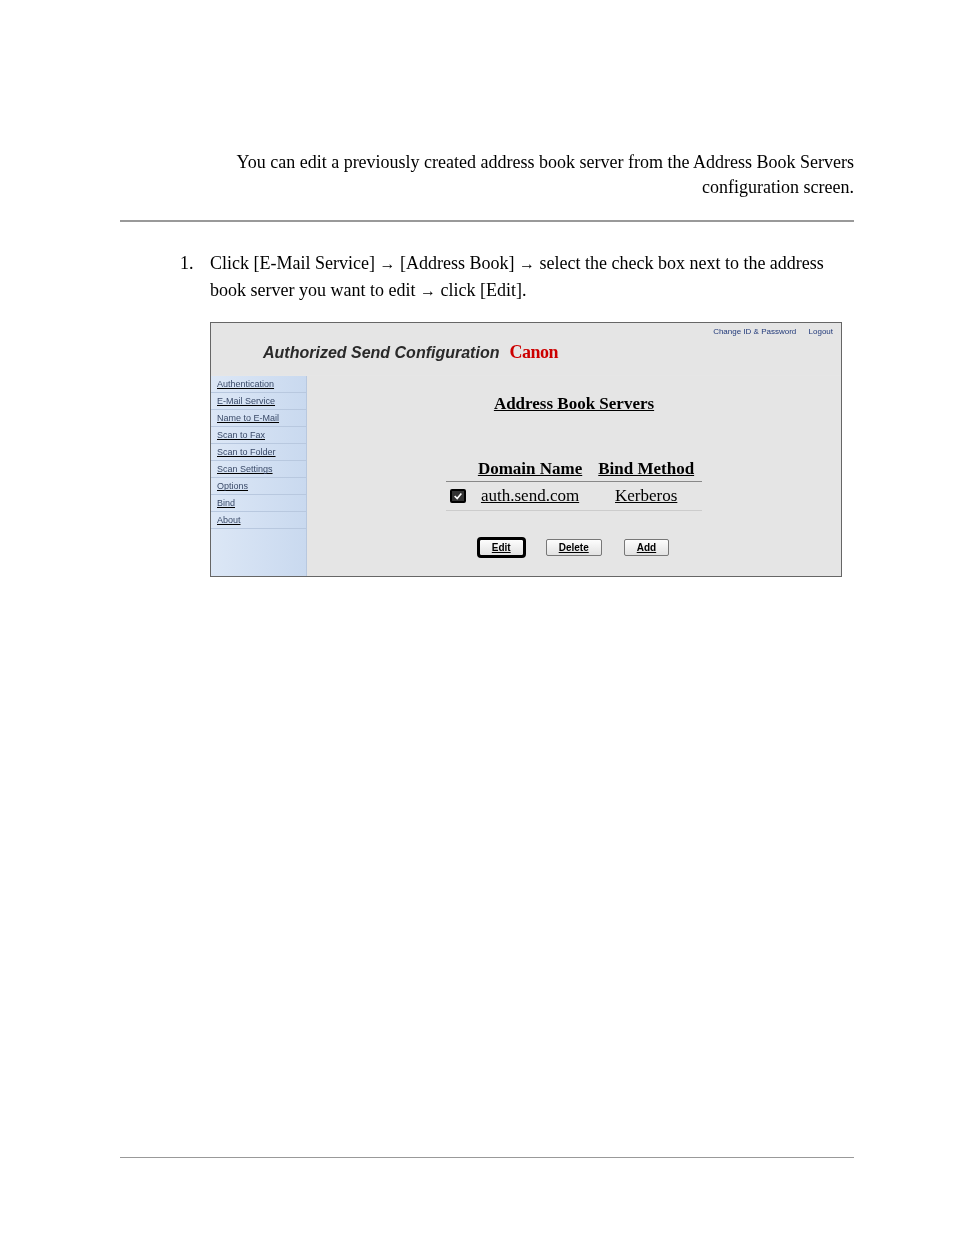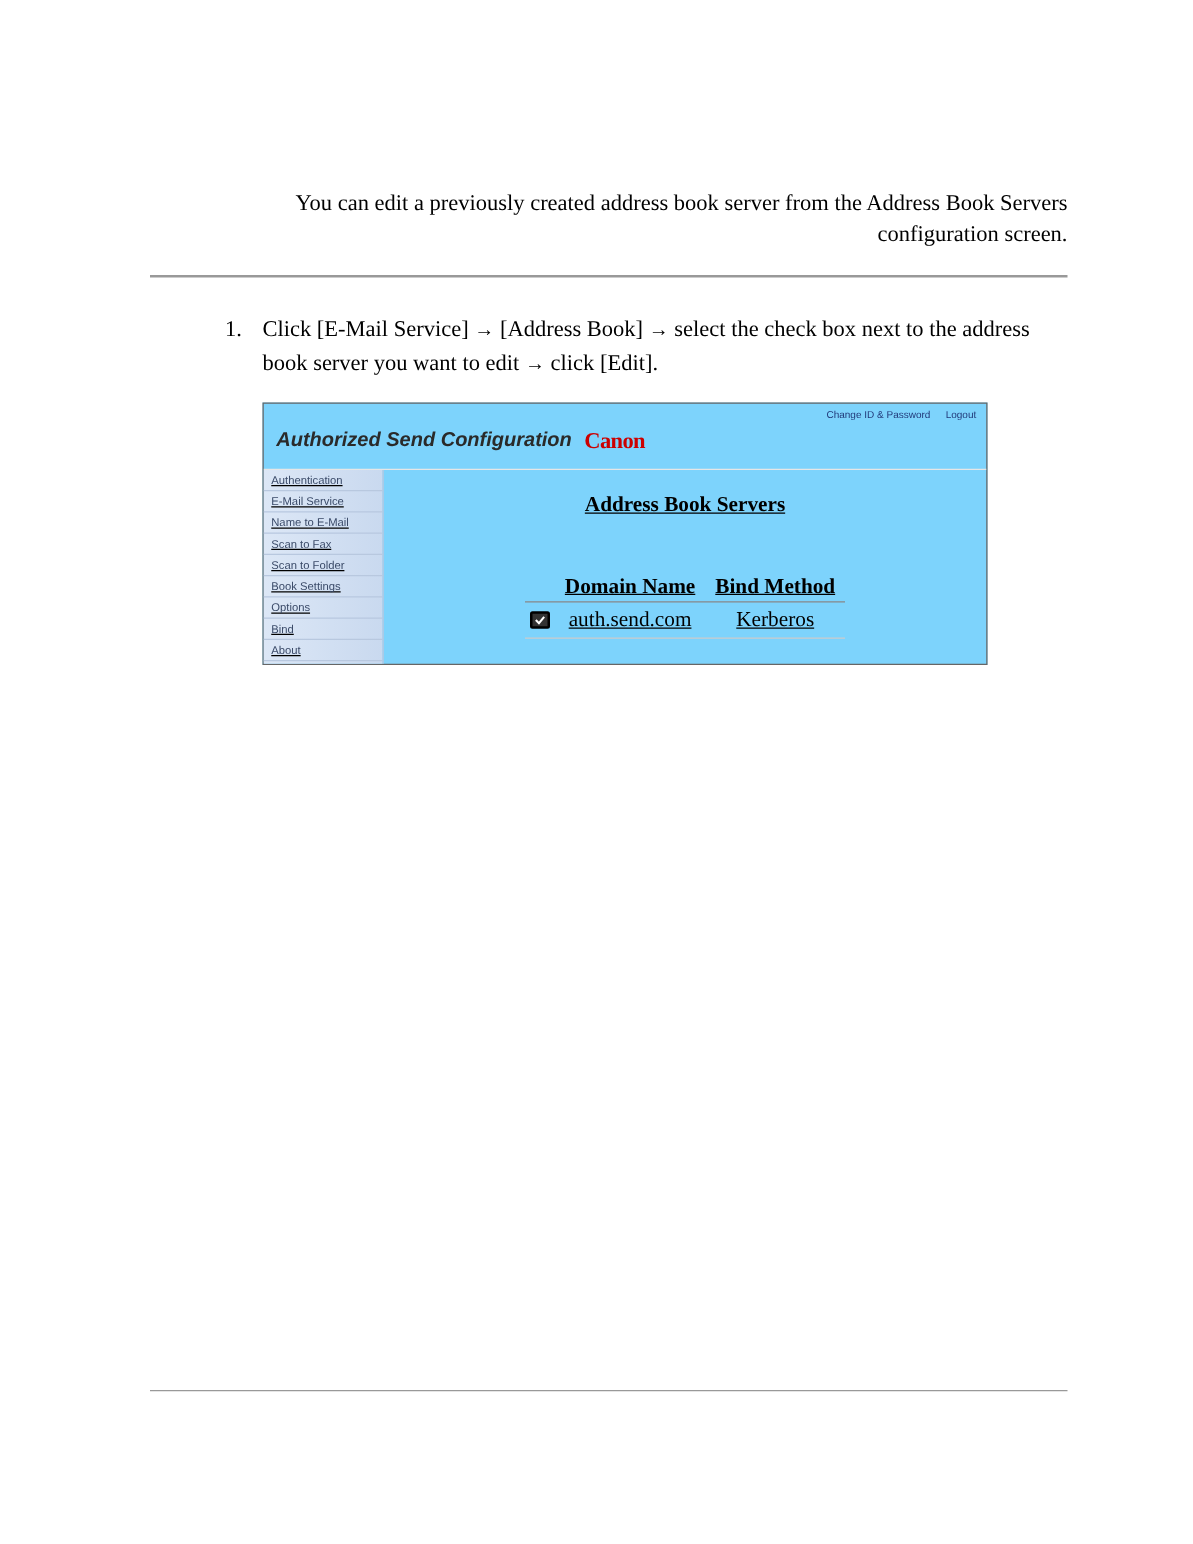--- a/index.html
+++ b/index.html
@@ -35,23 +35,23 @@
   }
   .step-num {
     width: 30px;
     flex-shrink: 0;
   }
   .step-text { flex: 1; }
   .arrow { font-size: 16px; }
 
   .screenshot {
     margin: 18px 0 0 90px;
-    width: 580px;
+    width: 632px;
     border: 1px solid #666;
-    background: #7dd3fc;
+    background: #e5e5e5;
     font-family: Verdana, Arial, sans-serif;
     font-size: 10px;
     position: relative;
   }
   .top-links {
     text-align: right;
     padding: 4px 8px 0 8px;
     font-size: 8px;
     color: #223a7a;
   }
@@ -61,20 +61,21 @@
     align-items: center;
     padding: 6px 10px 12px 10px;
     gap: 10px;
   }
   .brand-title {
     font-family: Verdana, Arial, sans-serif;
     font-weight: bold;
     font-style: italic;
     font-size: 16px;
     color: #2a2a2a;
+    margin-left: 42px;
   }
   .canon-logo {
     font-family: Georgia, "Times New Roman", serif;
     font-weight: bold;
     color: #cc0000;
     font-size: 18px;
     letter-spacing: -0.5px;
   }
   .content-row {
     display: flex;
@@ -183,21 +184,21 @@
     <span class="brand-title">Authorized Send Configuration</span>
     <span class="canon-logo">Canon</span>
   </div>
   <div class="content-row">
     <div class="sidebar">
       <div class="sidebar-item">Authentication</div>
       <div class="sidebar-item">E-Mail Service</div>
       <div class="sidebar-item">Name to E-Mail</div>
       <div class="sidebar-item">Scan to Fax</div>
       <div class="sidebar-item">Scan to Folder</div>
-      <div class="sidebar-item">Book Settings</div>
+      <div class="sidebar-item">Scan Settings</div>
       <div class="sidebar-item">Options</div>
       <div class="sidebar-item">Bind</div>
       <div class="sidebar-item">About</div>
     </div>
     <div class="main-panel">
       <div class="panel-title">Address Book Servers</div>
       <table class="abs-table">
         <thead>
           <tr>
             <th class="check-col"></th>
@@ -212,17 +213,22 @@
                 <svg viewBox="0 0 12 12">
                     <path d="M2 6 L5 9 L10 3" stroke="#fff" stroke-width="2" fill="none"></path>
                   </svg>
               </span>
             </td>
             <td>auth.send.com</td>
             <td>Kerberos</td>
           </tr>
         </tbody>
       </table>
+      <div class="btn-row">
+        <button class="btn highlight">Edit</button>
+        <button class="btn">Delete</button>
+        <button class="btn">Add</button>
+      </div>
     </div>
   </div>
 </div>
 
 <hr class="bottom-rule">
 
 </body></html>

